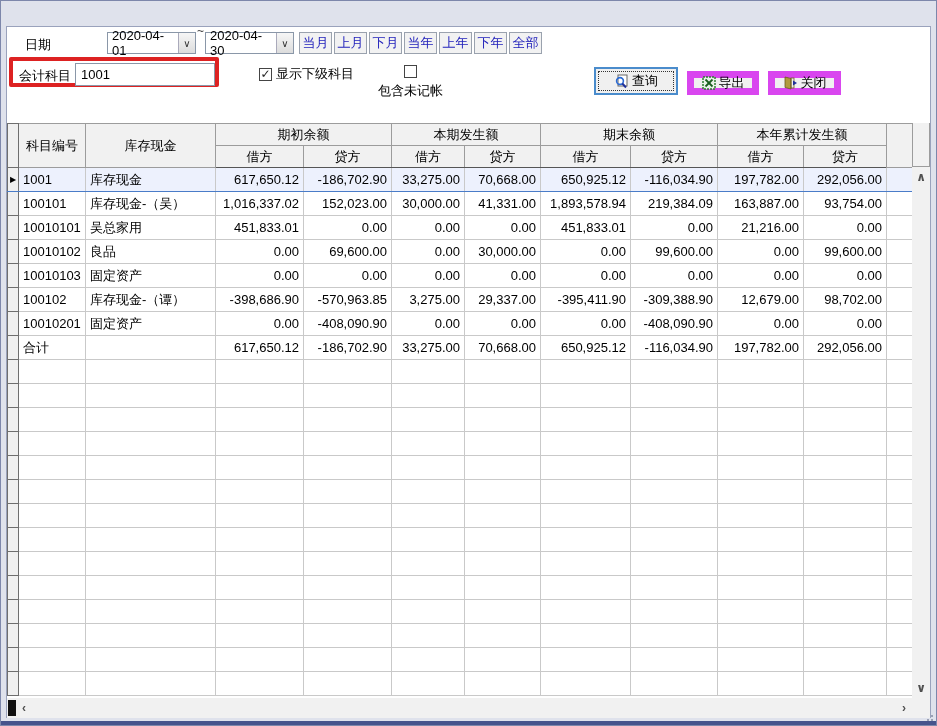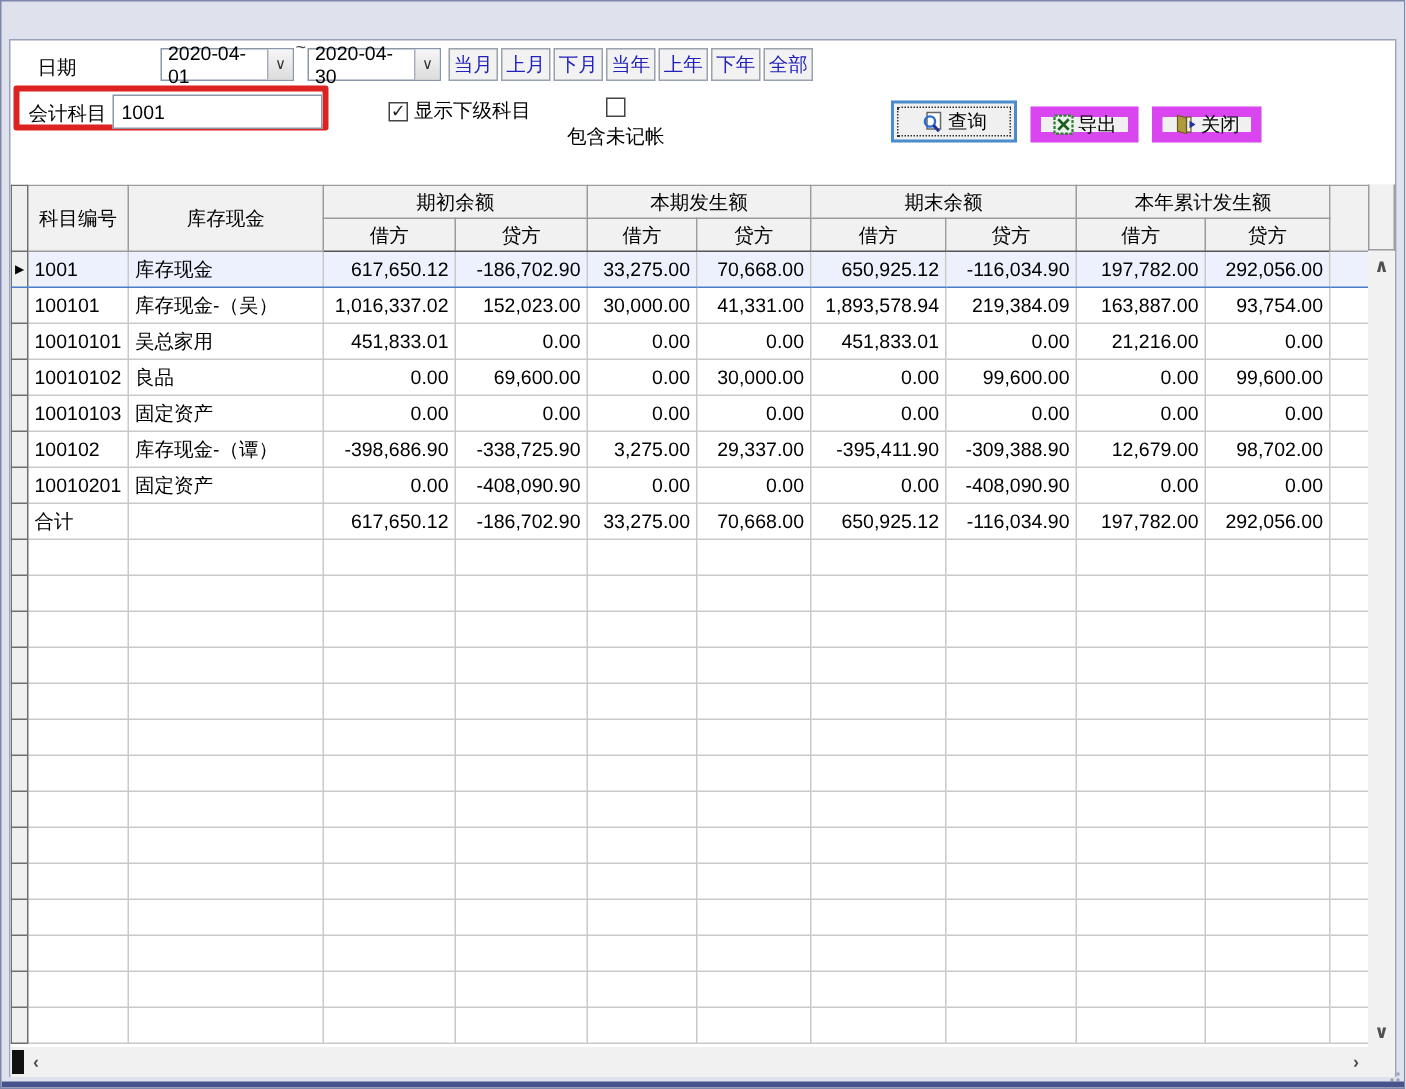--- a/index.html
+++ b/index.html
@@ -263,21 +263,21 @@
             <td class="c-num">0.00</td>
             <td class="c-num">0.00</td>
             <td class="c-num">0.00</td>
             <td class="c-extra"></td>
           </tr>
           <tr class="">
             <td class="c-sel"></td>
             <td class="c-code">100102</td>
             <td class="c-name">库存现金-（谭）</td>
             <td class="c-num">-398,686.90</td>
-            <td class="c-num">-338,725.90</td>
+            <td class="c-num">-570,963.85</td>
             <td class="c-num">3,275.00</td>
             <td class="c-num">29,337.00</td>
             <td class="c-num">-395,411.90</td>
             <td class="c-num">-309,388.90</td>
             <td class="c-num">12,679.00</td>
             <td class="c-num">98,702.00</td>
             <td class="c-extra"></td>
           </tr>
           <tr class="">
             <td class="c-sel"></td>

